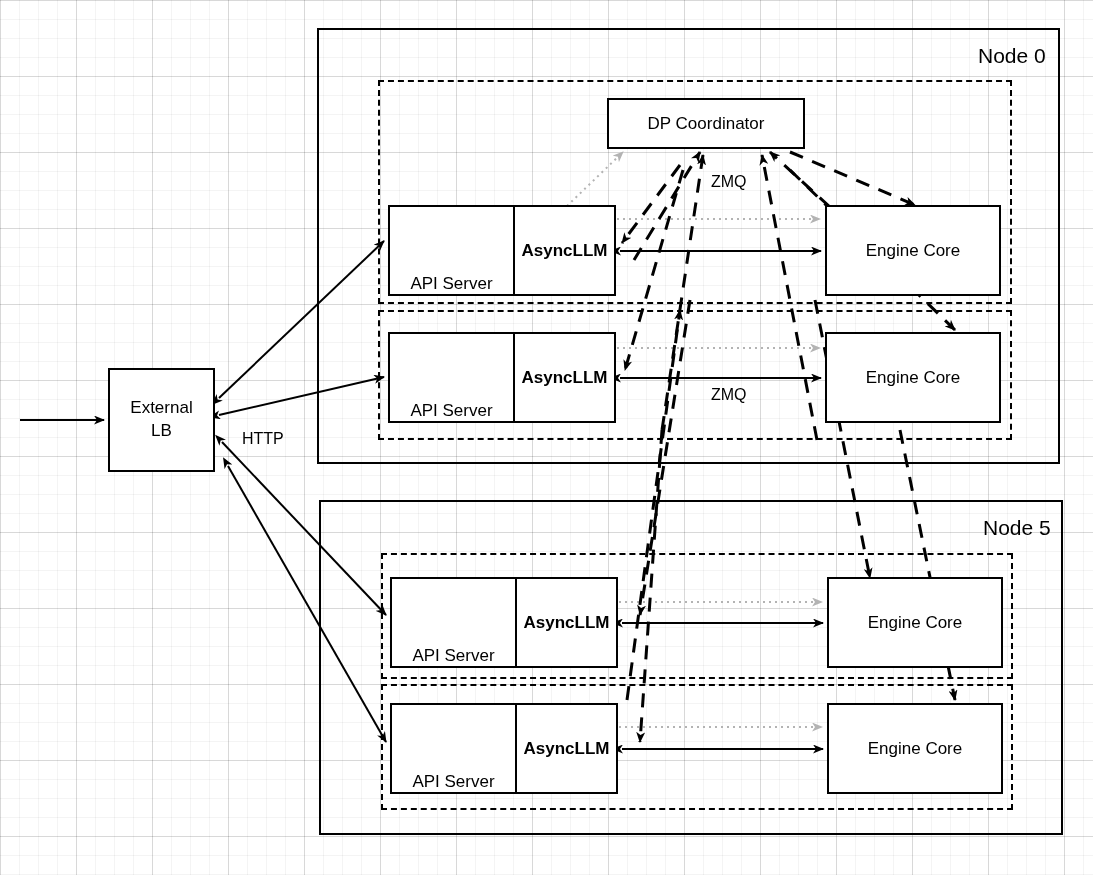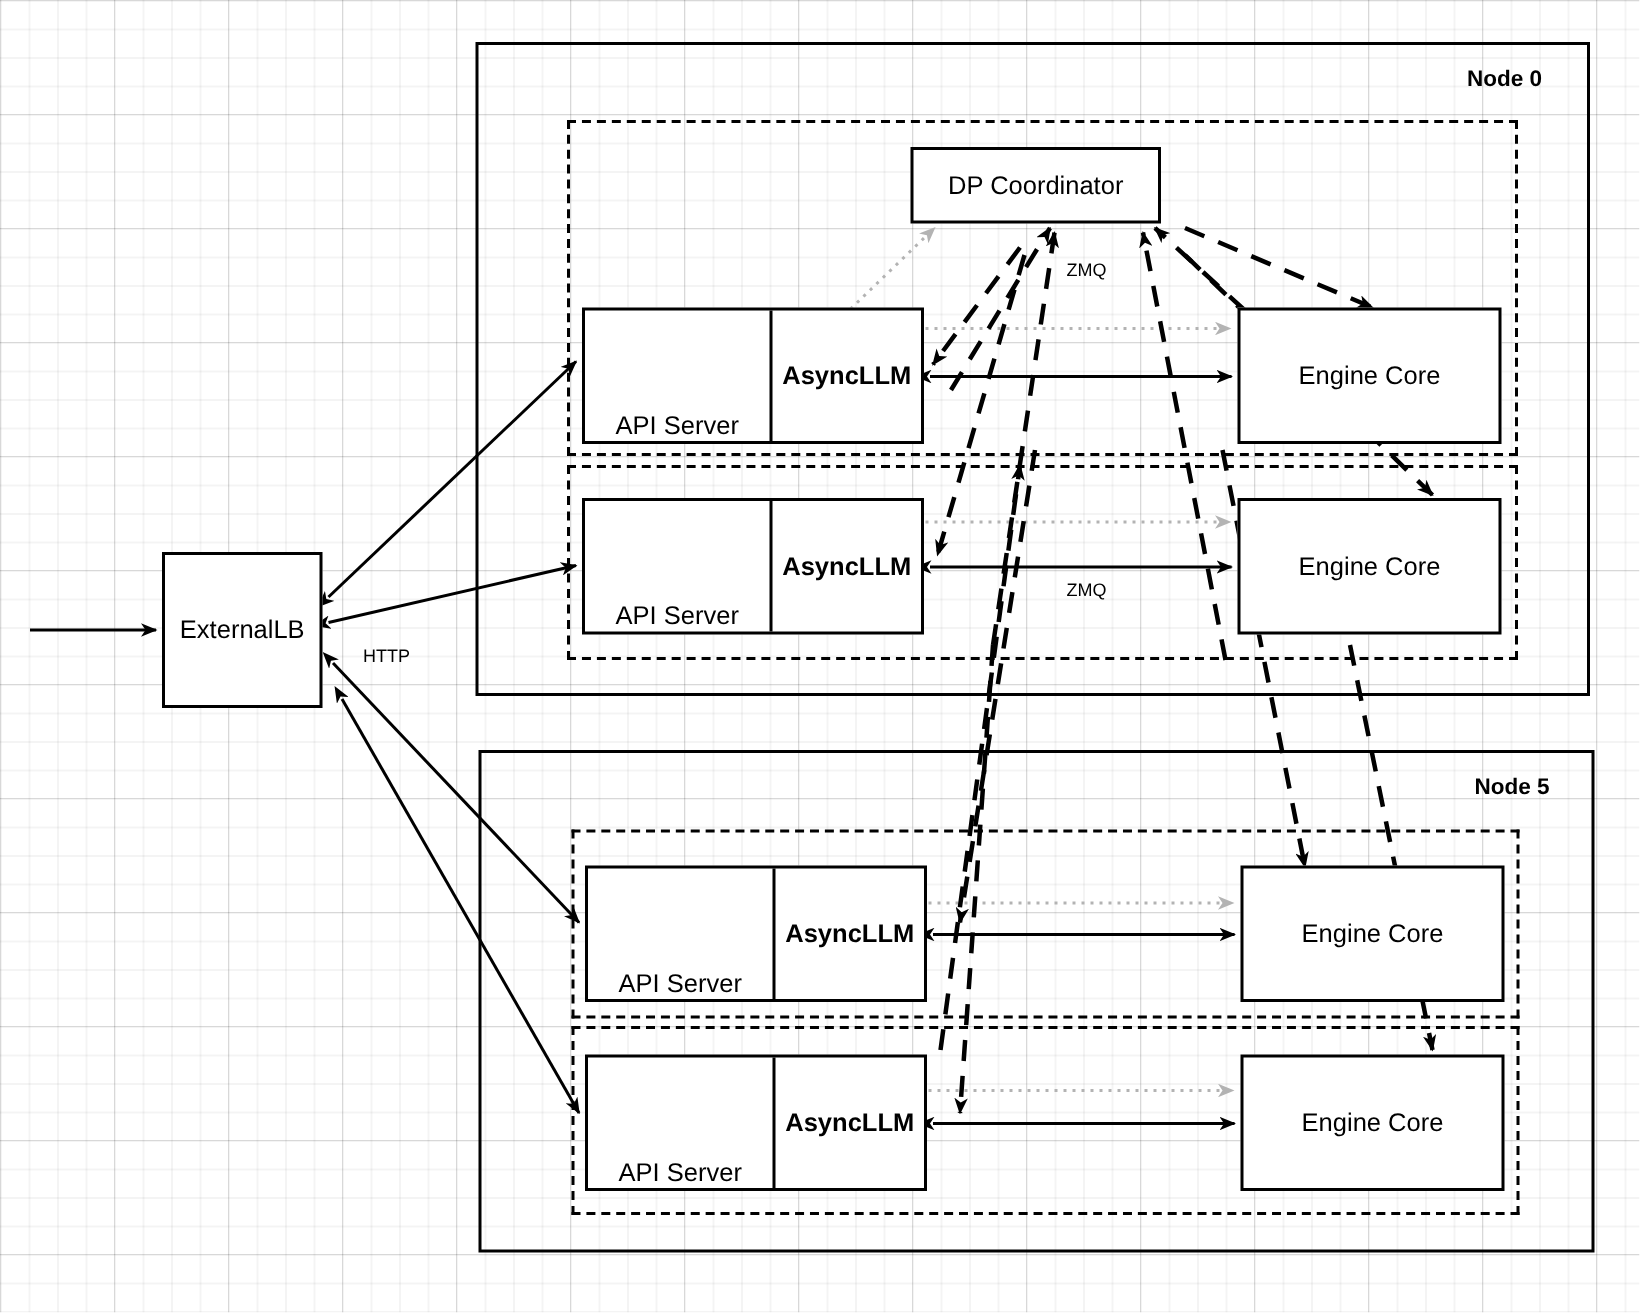--- a/index.html
+++ b/index.html
@@ -36,24 +36,23 @@
     pointer-events: none;
   }
   .node-frame {
     position: absolute;
     border: 2px solid #000000;
     background: transparent;
     box-sizing: border-box;
   }
   .node-label {
     position: absolute;
-    font-size: 15px;
+    font-size: 21px;
     color: #000000;
     white-space: nowrap;
-    font-weight: bold;
   }
   .group-dashed {
     position: absolute;
     border: 2px dashed #000000;
     background: transparent;
     box-sizing: border-box;
   }
   .box {
     position: absolute;
     border: 2px solid #000000;
@@ -86,21 +85,21 @@
     flex: 0 0 125px;
     border-right: 2px solid #000000;
     align-items: flex-end;
   }
   .split-cell.right {
     flex: 1 1 auto;
     font-weight: bold;
   }
   .edge-label {
     position: absolute;
-    font-size: 12px;
+    font-size: 16px;
     color: #000000;
     background: transparent;
     white-space: nowrap;
   }
 </style>
 </head>
 <body>
 
 <div id="canvas">
 
@@ -217,30 +216,30 @@
 
     <g>
       <line x1="815" y1="300" x2="870" y2="578" stroke="#000" stroke-width="3" stroke-dasharray="14 10" marker-end="url(#ah)"></line>
     </g>
 
     <g>
       <line x1="900" y1="430" x2="955" y2="700" stroke="#000" stroke-width="3" stroke-dasharray="14 10" marker-end="url(#ah)"></line>
     </g>
   </svg>
 
-  <div class="box" style="left:108px; top:368px; width:107px; height:104px; flex-direction:row; line-height:1.35;">
+  <div class="box" style="left:108px; top:368px; width:107px; height:104px; flex-direction:column; line-height:1.35;">
     <span>External</span>
     <span>LB</span>
   </div>
   <div class="edge-label" style="left:242px; top:430px;">HTTP</div>
 
   <div class="node-frame" style="left:317px; top:28px; width:743px; height:436px;"></div>
   <div class="node-label" style="left:978px; top:44px;">Node 0</div>
 
-  <div class="box" style="left:607px; top:98px; width:167px; height:51px;">
+  <div class="box" style="left:607px; top:98px; width:198px; height:51px;">
     <span>DP Coordinator</span>
   </div>
 
   <div class="group-dashed" style="left:378px; top:80px; width:634px; height:224px;"></div>
 
   <div class="split-box" style="left:388px; top:205px; width:228px; height:91px;">
     <div class="split-cell left">
       <span>API Server</span>
     </div>
     <div class="split-cell right">

